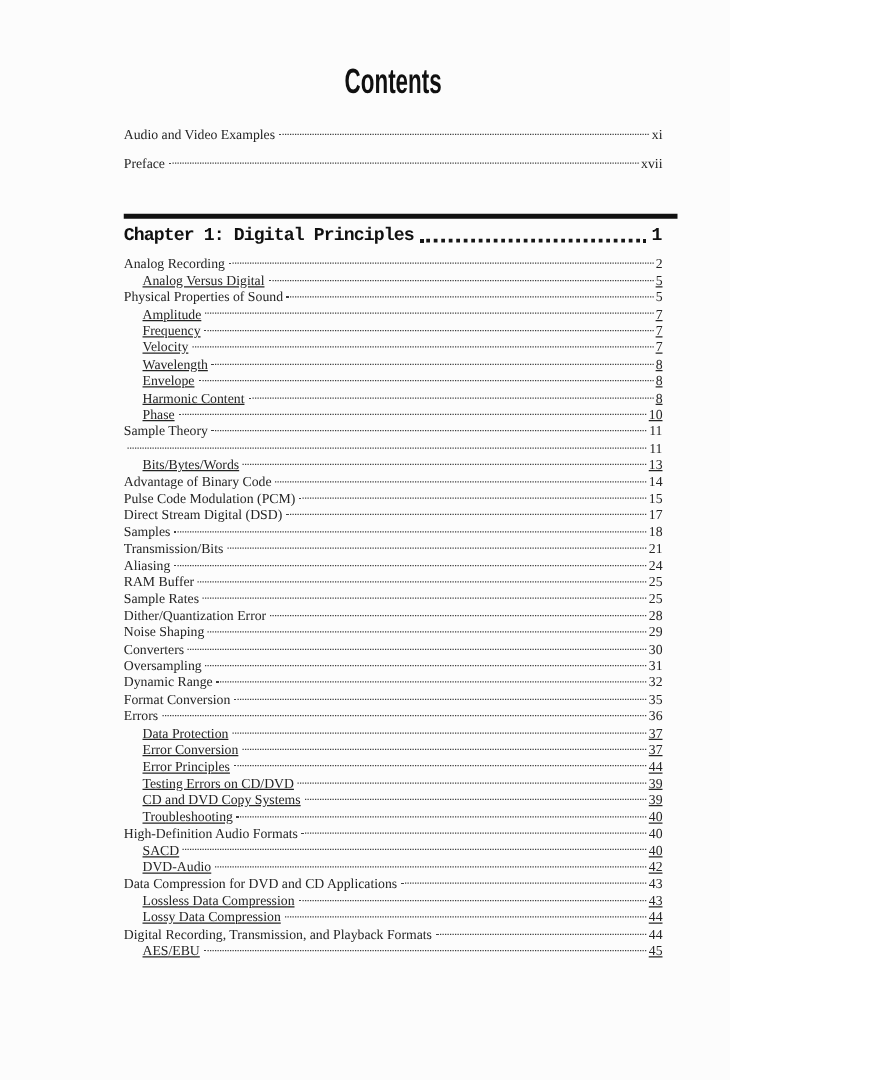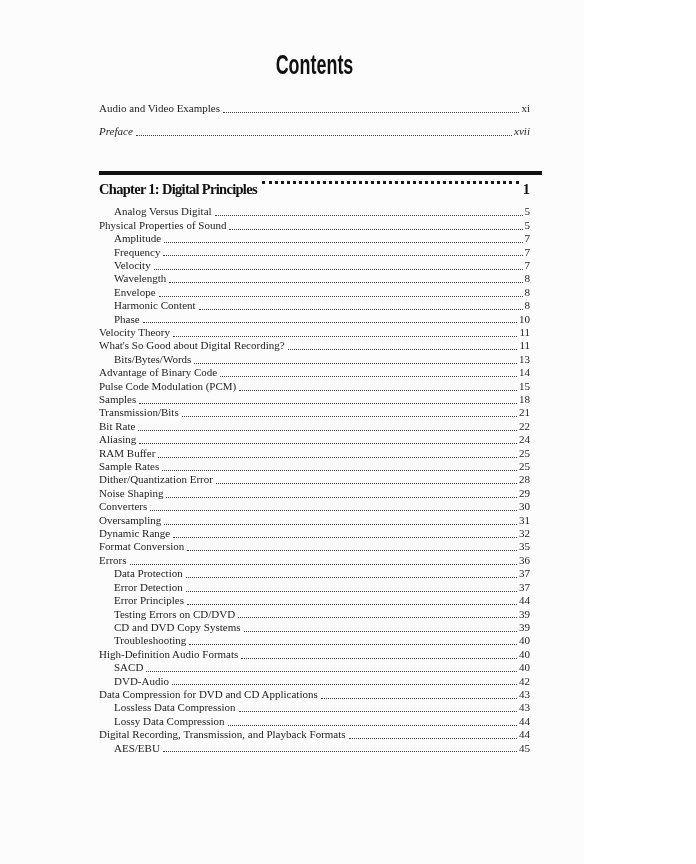--- a/index.html
+++ b/index.html
@@ -25,46 +25,46 @@
     font-weight: bold;
     font-size: 28px;
     color: #101010;
     transform: scaleX(0.64);
     transform-origin: center;
     white-space: nowrap;
   }
   .front-matter { margin-top: 22px; }
   .row {
     display: flex;
-    align-items: flex-end;
+    align-items: center;
     font-size: 11px;
     line-height: 13.4px;
     white-space: nowrap;
   }
-  .fm-row + .fm-row { margin-top: 10px; font-style: italic; }
+  .fm-row + .fm-row { margin-top: 10px; }
   .row .label { flex: 0 0 auto; }
   .row .leader {
     flex: 1 1 auto;
     border-bottom: 1.5px dotted #3f3f3f;
     margin: 0 2px 2.5px 3px;
     min-width: 10px;
   }
   .row .num { flex: 0 0 auto; text-align: right; }
-  .indent { padding-left: 15px; }
+  .indent { padding-left: 15px; text-decoration: underline; }
   .rule {
     margin-top: 32px;
     width: 443px;
     height: 4.5px;
     background: #111111;
   }
   .chapter-row {
     display: flex;
-    align-items: flex-start;
+    align-items: flex-end;
     margin-top: 6px;
-    font-family: Liberation Serif, serif;
+    font-family: Liberation Mono, monospace;
     font-weight: bold;
     font-size: 14.5px;
     line-height: 16px;
     letter-spacing: -0.7px;
     color: #101010;
     white-space: nowrap;
   }
   .chapter-row .ch-leader {
     flex: 1 1 auto;
     border-bottom: 3px dotted #161616;
@@ -96,20 +96,25 @@
 
     <div class="rule"></div>
 
     <div class="chapter-row">
       <span class="label">Chapter 1: Digital Principles</span>
       <span class="ch-leader"></span>
       <span class="ch-num">1</span>
     </div>
 
     <div class="entries" id="entries">
+        <div class="row toc-row">
+          <span class="label">Analog Recording</span>
+          <span class="leader"></span>
+          <span class="num">2</span>
+        </div>
         <div class="row toc-row indent">
           <span class="label">Analog Versus Digital</span>
           <span class="leader"></span>
           <span class="num">5</span>
         </div>
         <div class="row toc-row">
           <span class="label">Physical Properties of Sound</span>
           <span class="leader"></span>
           <span class="num">5</span>
         </div>
@@ -142,60 +147,59 @@
           <span class="label">Harmonic Content</span>
           <span class="leader"></span>
           <span class="num">8</span>
         </div>
         <div class="row toc-row indent">
           <span class="label">Phase</span>
           <span class="leader"></span>
           <span class="num">10</span>
         </div>
         <div class="row toc-row">
-          <span class="label">Velocity Theory</span>
+          <span class="label">Sample Theory</span>
           <span class="leader"></span>
           <span class="num">11</span>
         </div>
         <div class="row toc-row">
-          <span class="label">What's So Good about Digital Recording?</span>
           <span class="leader"></span>
           <span class="num">11</span>
         </div>
         <div class="row toc-row indent">
           <span class="label">Bits/Bytes/Words</span>
           <span class="leader"></span>
           <span class="num">13</span>
         </div>
         <div class="row toc-row">
           <span class="label">Advantage of Binary Code</span>
           <span class="leader"></span>
           <span class="num">14</span>
         </div>
         <div class="row toc-row">
           <span class="label">Pulse Code Modulation (PCM)</span>
           <span class="leader"></span>
           <span class="num">15</span>
         </div>
         <div class="row toc-row">
+          <span class="label">Direct Stream Digital (DSD)</span>
+          <span class="leader"></span>
+          <span class="num">17</span>
+        </div>
+        <div class="row toc-row">
           <span class="label">Samples</span>
           <span class="leader"></span>
           <span class="num">18</span>
         </div>
         <div class="row toc-row">
           <span class="label">Transmission/Bits</span>
           <span class="leader"></span>
           <span class="num">21</span>
         </div>
         <div class="row toc-row">
-          <span class="label">Bit Rate</span>
-          <span class="leader"></span>
-          <span class="num">22</span>
-        </div>
-        <div class="row toc-row">
           <span class="label">Aliasing</span>
           <span class="leader"></span>
           <span class="num">24</span>
         </div>
         <div class="row toc-row">
           <span class="label">RAM Buffer</span>
           <span class="leader"></span>
           <span class="num">25</span>
         </div>
         <div class="row toc-row">
@@ -237,21 +241,21 @@
           <span class="label">Errors</span>
           <span class="leader"></span>
           <span class="num">36</span>
         </div>
         <div class="row toc-row indent">
           <span class="label">Data Protection</span>
           <span class="leader"></span>
           <span class="num">37</span>
         </div>
         <div class="row toc-row indent">
-          <span class="label">Error Detection</span>
+          <span class="label">Error Conversion</span>
           <span class="leader"></span>
           <span class="num">37</span>
         </div>
         <div class="row toc-row indent">
           <span class="label">Error Principles</span>
           <span class="leader"></span>
           <span class="num">44</span>
         </div>
         <div class="row toc-row indent">
           <span class="label">Testing Errors on CD/DVD</span>

